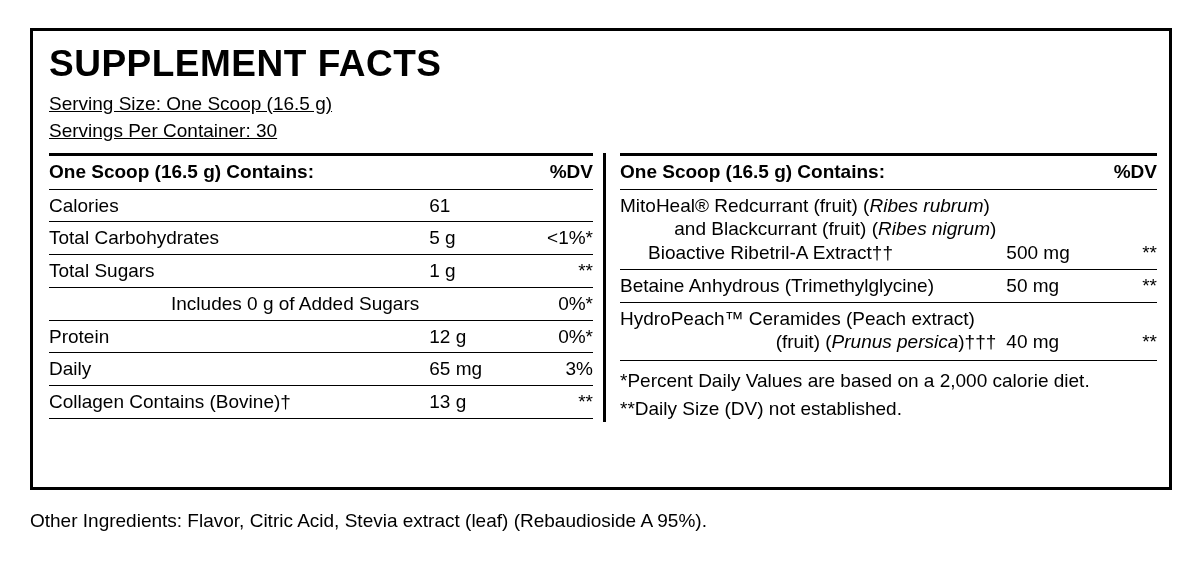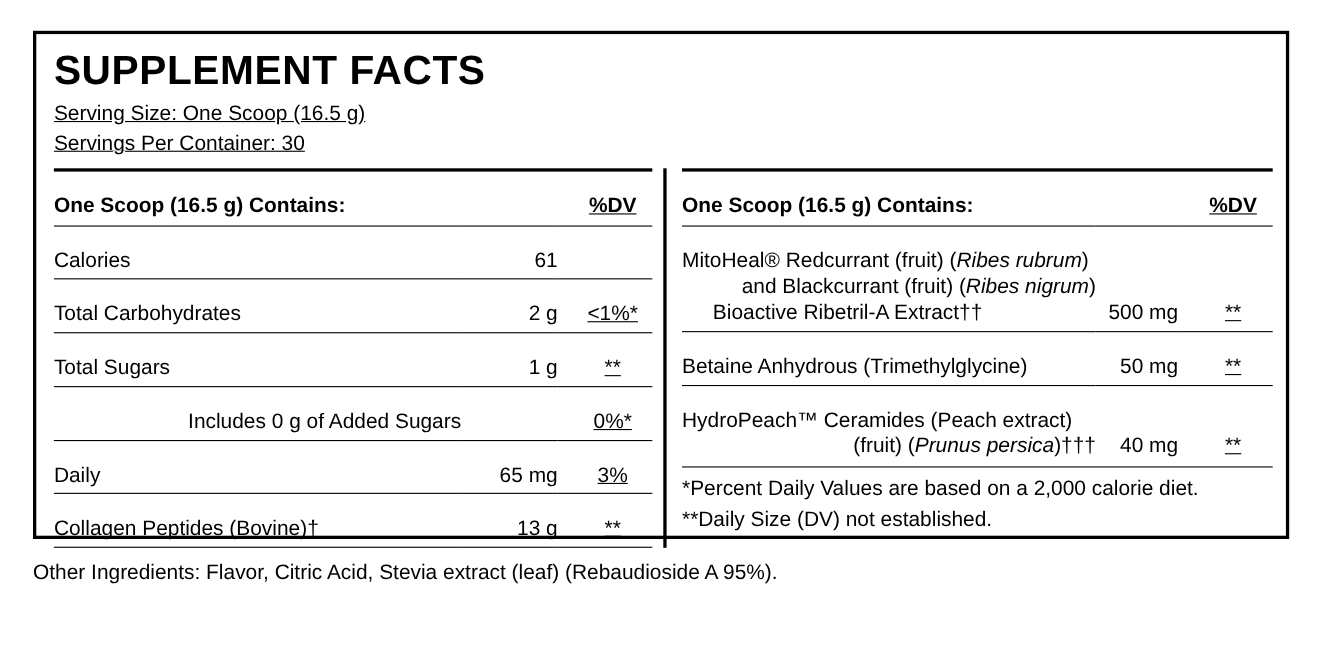--- a/index.html
+++ b/index.html
@@ -62,37 +62,37 @@
   }
   .rule-thick {
     border-top: 3px solid #000000;
   }
   table.facts {
     width: 100%;
     border-collapse: collapse;
     font-size: 19px;
   }
   table.facts td {
-    padding: 20px 0 4px 0;
+    padding: 4px 0 4px 0;
     vertical-align: bottom;
     line-height: 1.25;
   }
   table.facts tr.hdr td {
     font-weight: bold;
     padding-bottom: 5px;
   }
   table.facts tr.line td {
     border-top: 1.5px solid #000000;
   }
   table.facts tr.noline td {
     border-top: none;
   }
   .c-name { text-align: left; }
-  .c-amt { text-align: right; white-space: nowrap; padding-left: 10px !important; }
-  .c-dv  { text-align: center; white-space: nowrap; width: 72px; padding-left: 14px !important; text-decoration: underline; }
+  .c-amt { white-space: nowrap; padding-left: 10px !important; }
+  .c-dv  { text-align: right; white-space: nowrap; width: 72px; padding-left: 14px !important; }
   .indent1 { padding-left: 18px; }
   .indent2 { padding-left: 36px; text-align: right; }
   .indent-wrap { padding-left: 16px; text-align: right; }
   .indent-wrap2 { padding-left: 28px; }
   i { font-style: italic; }
   .footnotes {
     font-size: 19px;
     line-height: 1.45;
     padding-top: 6px;
     border-top: 1.5px solid #000000;
@@ -128,40 +128,45 @@
             <td class="c-amt"></td>
             <td class="c-dv">%DV</td>
           </tr>
           <tr class="line">
             <td class="c-name">Calories</td>
             <td class="c-amt">61</td>
             <td class="c-dv"></td>
           </tr>
           <tr class="line">
             <td class="c-name">Total Carbohydrates</td>
-            <td class="c-amt">2 g</td>
+            <td class="c-amt">5 g</td>
             <td class="c-dv">&lt;1%*</td>
           </tr>
           <tr class="line">
             <td class="c-name indent1">Total Sugars</td>
             <td class="c-amt">1 g</td>
             <td class="c-dv">**</td>
           </tr>
           <tr class="line">
             <td class="c-name indent2">Includes 0 g of Added Sugars</td>
             <td class="c-amt"></td>
             <td class="c-dv">0%*</td>
           </tr>
           <tr class="line">
+            <td class="c-name">Protein</td>
+            <td class="c-amt">12 g</td>
+            <td class="c-dv">0%*</td>
+          </tr>
+          <tr class="line">
             <td class="c-name">Daily</td>
             <td class="c-amt">65 mg</td>
             <td class="c-dv">3%</td>
           </tr>
           <tr class="line">
-            <td class="c-name">Collagen Peptides (Bovine)†</td>
+            <td class="c-name">Collagen Contains (Bovine)†</td>
             <td class="c-amt">13 g</td>
             <td class="c-dv">**</td>
           </tr>
           <tr class="line noline">
             <td class="c-name" style="border-top:1.5px solid #000; padding:0;"></td>
             <td class="c-amt" style="border-top:1.5px solid #000; padding:0;"></td>
             <td class="c-dv" style="border-top:1.5px solid #000; padding:0;"></td>
           </tr>
         </tbody>
           </table>

